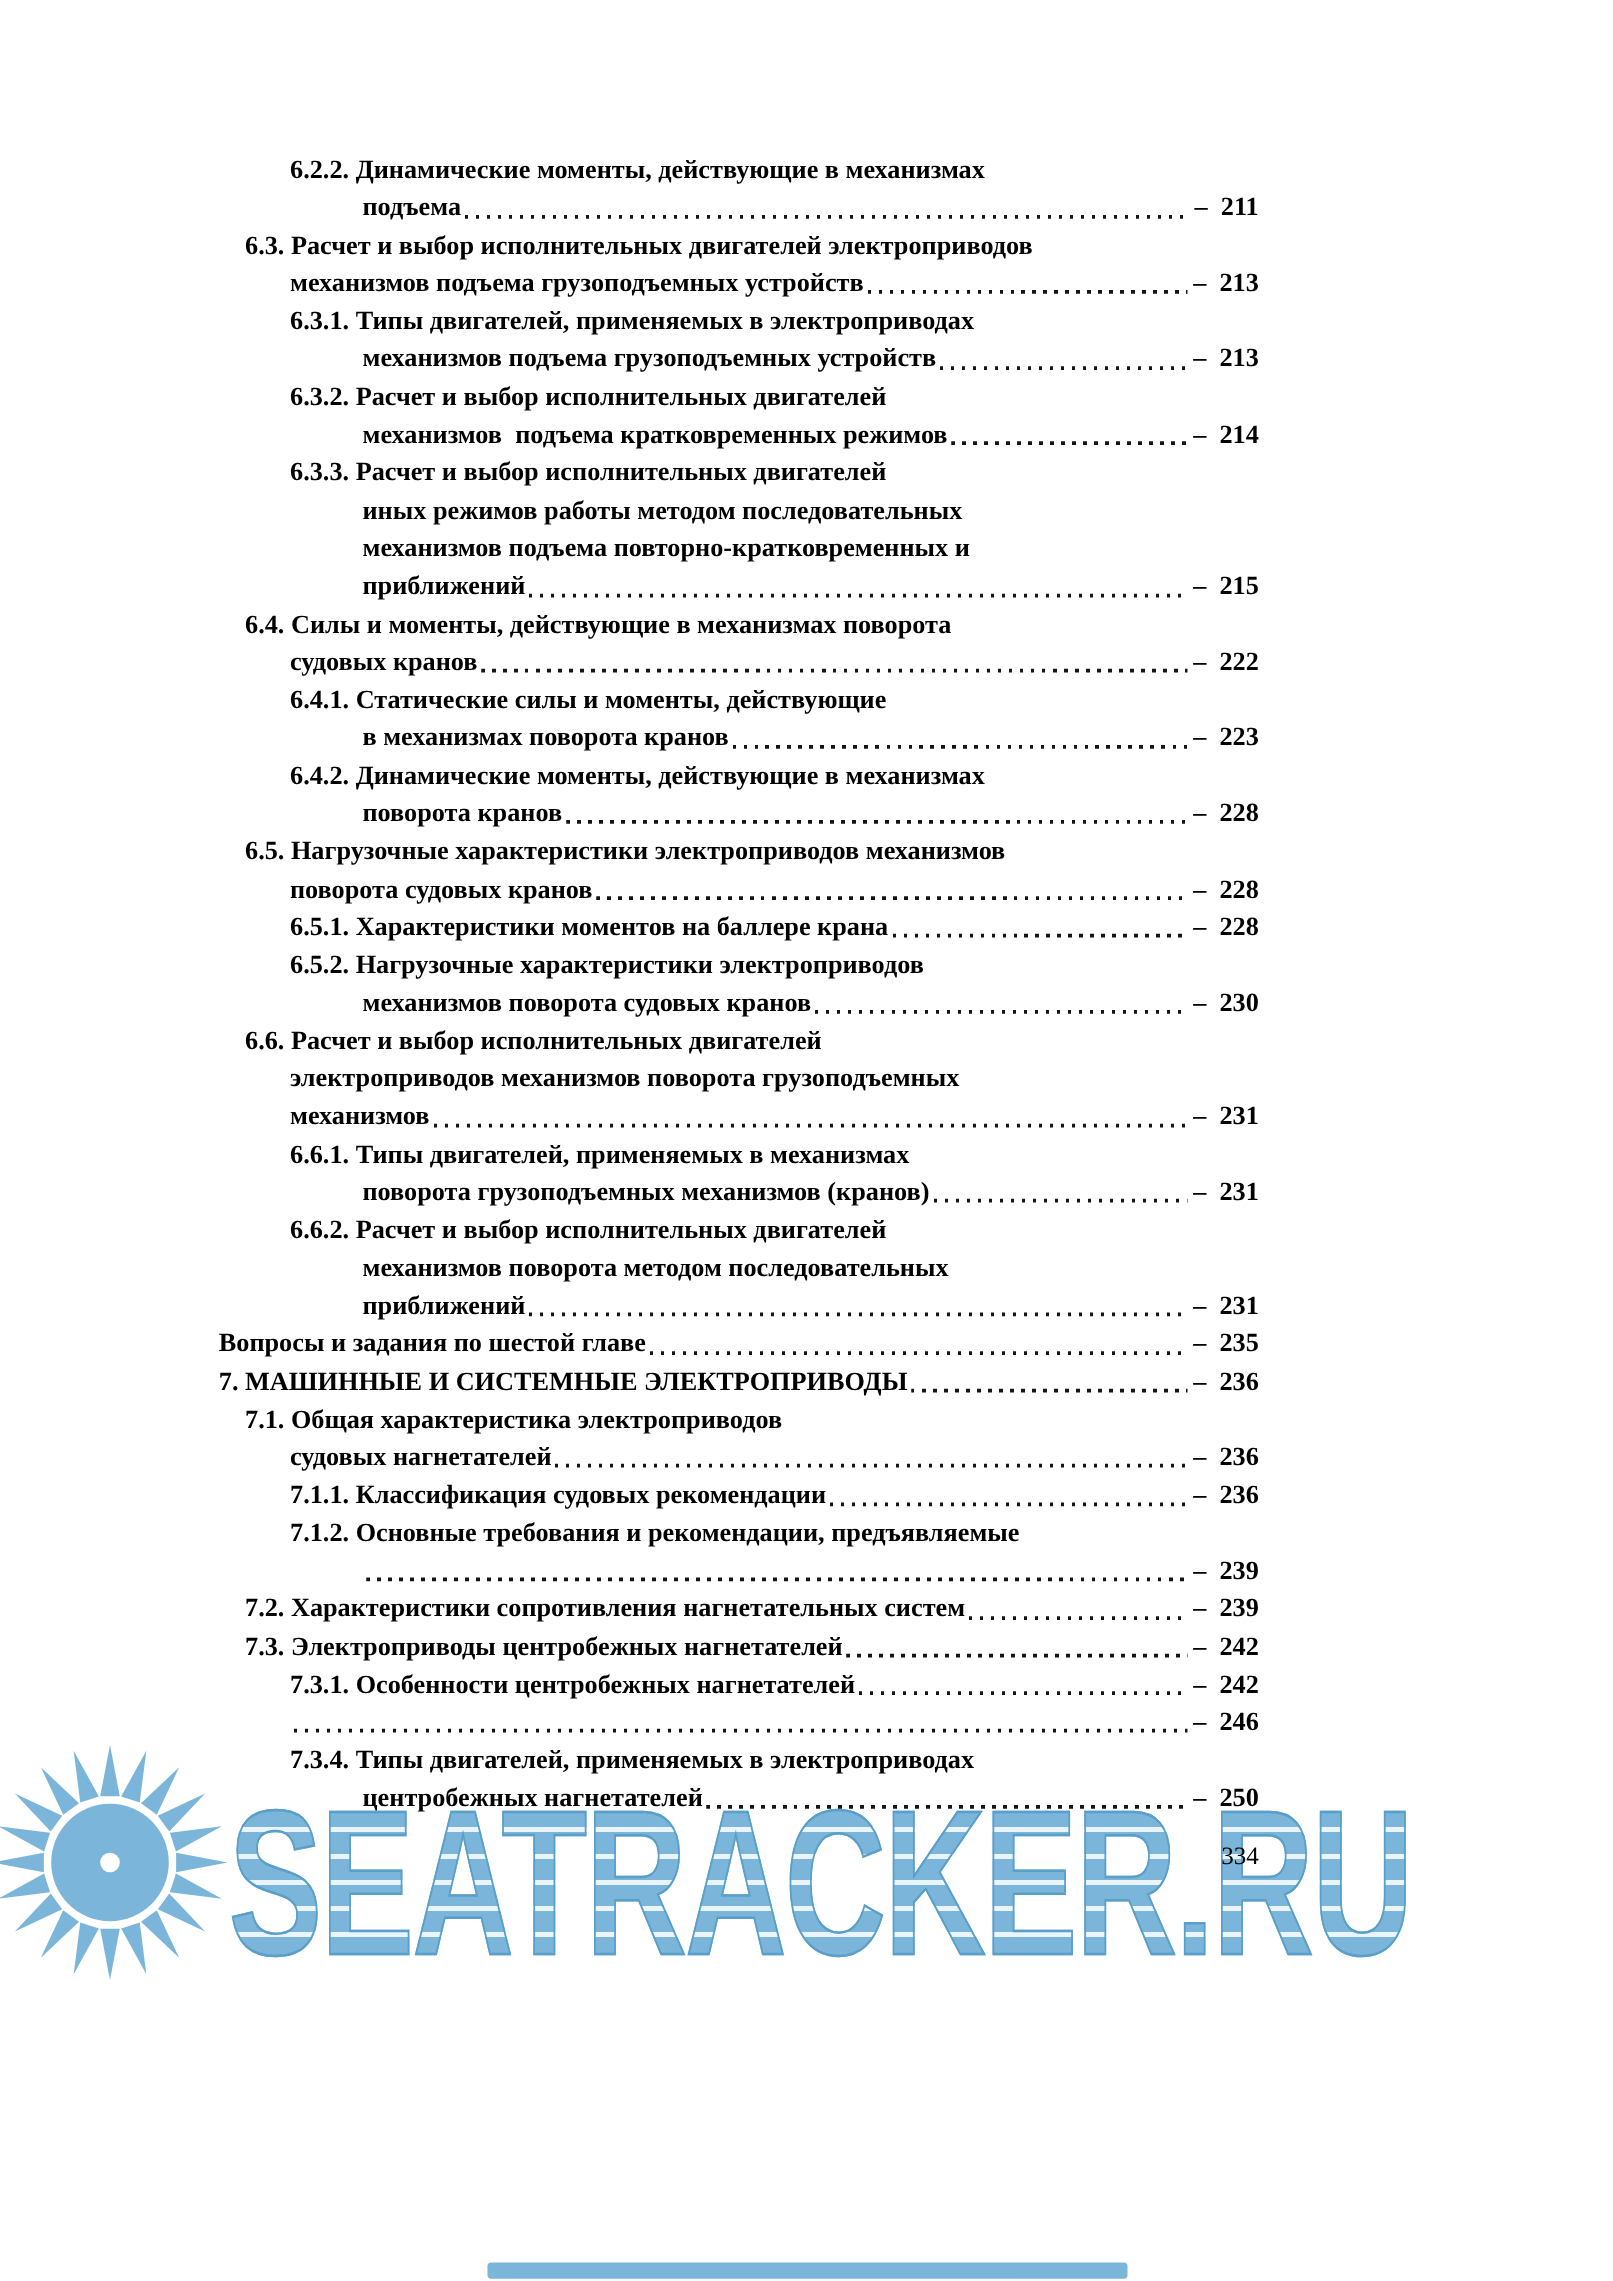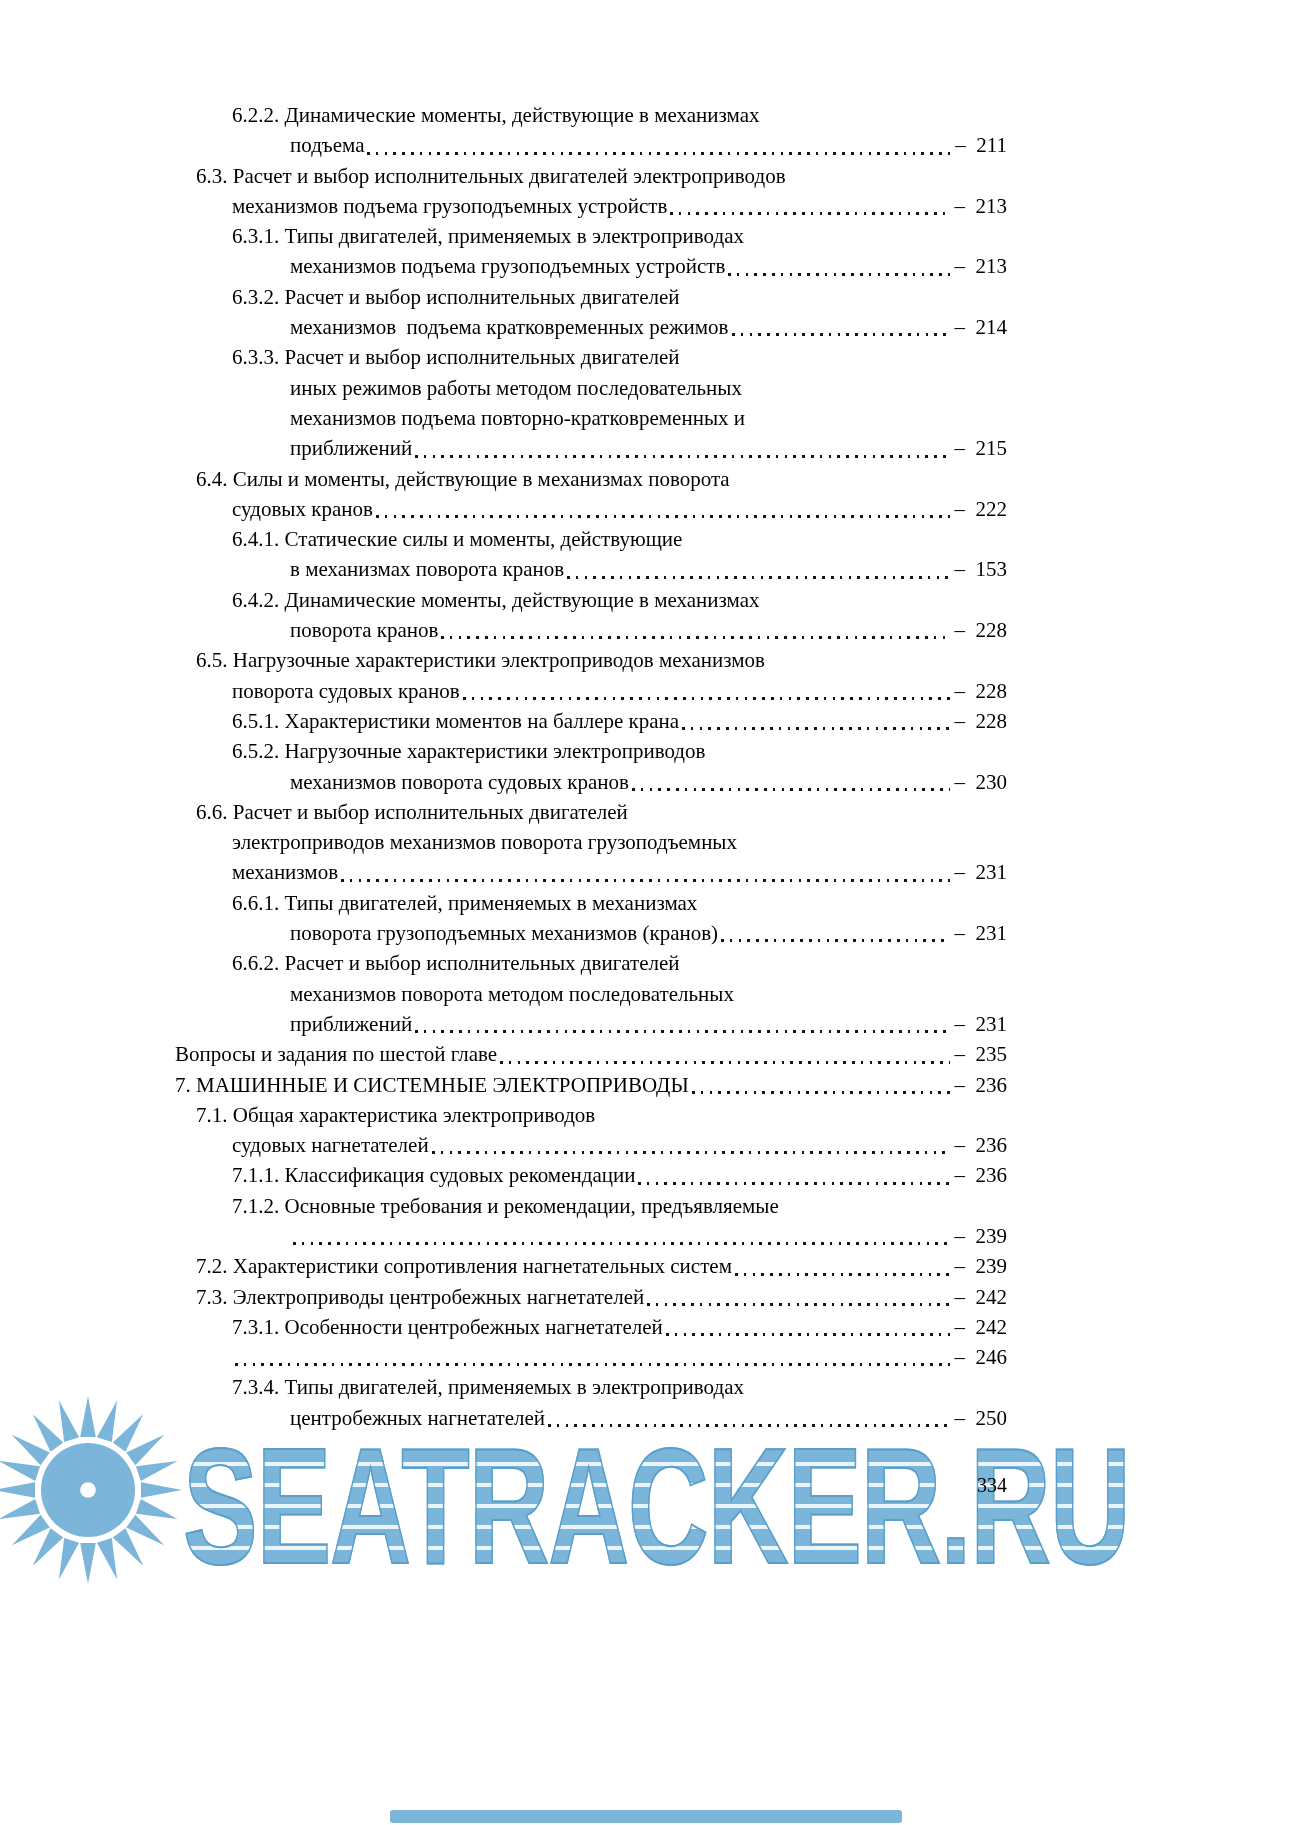--- a/index.html
+++ b/index.html
@@ -6,21 +6,21 @@
   html,body{margin:0;padding:0;}
   body{
     width:1290px;height:1825px;position:relative;overflow:hidden;
     background:#ffffff;color:#000;
     font-family:"Liberation Serif", serif;
   }
   .page{position:absolute;inset:0;}
 
   
   .toc{
-    position:absolute;left:175px;top:100px;width:832px;z-index:2;
+    position:absolute;left:175px;top:120px;width:832px;z-index:2;font-weight:bold;
   }
   .line{
     display:flex;align-items:baseline;
     height:30.3px;line-height:30.3px;font-size:21px;
     white-space:pre;
   }
   .ind0{padding-left:0;}
   .ind1{padding-left:21px;}
   .ind2{padding-left:57px;}
   .ind3{padding-left:115px;}
@@ -104,21 +104,21 @@
       <div class="line ind3"><span class="t">механизмов подъема грузоподъемных устройств</span><span class="leader"></span><span class="p">–  213</span></div>
       <div class="line ind2"><span class="t">6.3.2. Расчет и выбор исполнительных двигателей</span></div>
       <div class="line ind3"><span class="t">механизмов  подъема кратковременных режимов</span><span class="leader"></span><span class="p">–  214</span></div>
       <div class="line ind2"><span class="t">6.3.3. Расчет и выбор исполнительных двигателей</span></div>
       <div class="line ind3"><span class="t">иных режимов работы методом последовательных</span></div>
       <div class="line ind3"><span class="t">механизмов подъема повторно-кратковременных и</span></div>
       <div class="line ind3"><span class="t">приближений</span><span class="leader"></span><span class="p">–  215</span></div>
       <div class="line ind1"><span class="t">6.4. Силы и моменты, действующие в механизмах поворота</span></div>
       <div class="line ind2"><span class="t">судовых кранов</span><span class="leader"></span><span class="p">–  222</span></div>
       <div class="line ind2"><span class="t">6.4.1. Статические силы и моменты, действующие</span></div>
-      <div class="line ind3"><span class="t">в механизмах поворота кранов</span><span class="leader"></span><span class="p">–  153</span></div>
+      <div class="line ind3"><span class="t">в механизмах поворота кранов</span><span class="leader"></span><span class="p">–  223</span></div>
       <div class="line ind2"><span class="t">6.4.2. Динамические моменты, действующие в механизмах</span></div>
       <div class="line ind3"><span class="t">поворота кранов</span><span class="leader"></span><span class="p">–  228</span></div>
       <div class="line ind1"><span class="t">6.5. Нагрузочные характеристики электроприводов механизмов</span></div>
       <div class="line ind2"><span class="t">поворота судовых кранов</span><span class="leader"></span><span class="p">–  228</span></div>
       <div class="line ind2"><span class="t">6.5.1. Характеристики моментов на баллере крана</span><span class="leader"></span><span class="p">–  228</span></div>
       <div class="line ind2"><span class="t">6.5.2. Нагрузочные характеристики электроприводов</span></div>
       <div class="line ind3"><span class="t">механизмов поворота судовых кранов</span><span class="leader"></span><span class="p">–  230</span></div>
       <div class="line ind1"><span class="t">6.6. Расчет и выбор исполнительных двигателей</span></div>
       <div class="line ind2"><span class="t">электроприводов механизмов поворота грузоподъемных</span></div>
       <div class="line ind2"><span class="t">механизмов</span><span class="leader"></span><span class="p">–  231</span></div>

